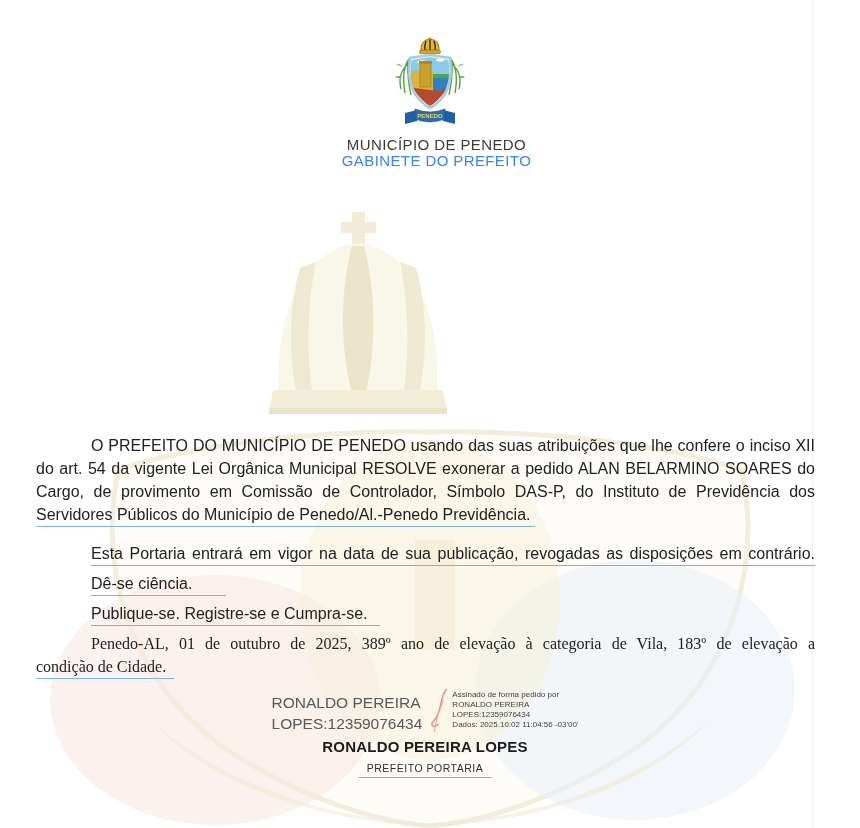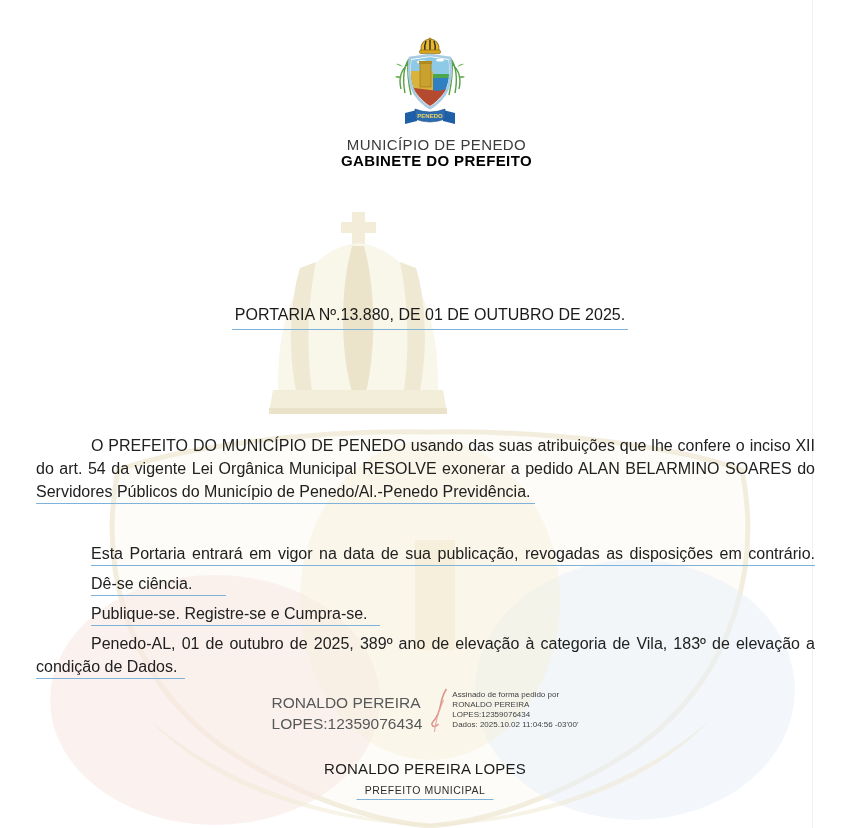--- a/index.html
+++ b/index.html
@@ -7,21 +7,21 @@
        font-family:"Liberation Sans","DejaVu Sans",sans-serif;color:#212121;}
   .page{position:absolute;inset:0;}
 
   
   .watermark{position:absolute;inset:0;z-index:0;pointer-events:none;}
 
   
   .doc-header{position:absolute;top:37px;left:0;width:860px;text-align:center;z-index:2;}
   .crest{display:inline-block;width:74px;height:92px;}
   .org-lines{margin-top:4px;color:#3c3c3c;font-size:15px;line-height:16px;letter-spacing:.4px;padding-left:13px;}
-  .org-lines .l3{font-weight:bold;color:#000000;}
+  .org-lines .l3{font-weight:normal;color:#3b82f6;}
 
   
   .doc-title{position:absolute;top:306px;left:0;width:860px;text-align:center;z-index:2;}
   .doc-title span{display:inline-block;font-size:16px;color:#1a1a1a;
                   border-bottom:1px solid #7db3da;padding:0 3px 5px 3px;}
 
   
   .content{position:absolute;left:36px;width:779px;z-index:2;font-size:16px;color:#212121;}
   .jline{display:block;line-height:23px;text-align:justify;text-align-last:justify;white-space:normal;}
   .lline{display:block;line-height:23px;text-align:left;}
@@ -29,32 +29,32 @@
   .u{border-bottom:1px solid #7db3da;}
   #p1{top:434px;}
   #p2{top:542px;}
   #p2 .jline{margin-left:55px;border-bottom:1px solid #7db3da;}
   #p3{top:572px;}
   #p3 .lline{margin-left:55px;}
   #p3 .u{display:inline-block;padding-right:34px;}
   #p4{top:602px;}
   #p4 .lline{margin-left:55px;}
   #p4 .u{display:inline-block;padding-right:12px;}
-  #p5{top:632px;}
+  #p5{top:632px;font-family:Liberation Serif, serif;}
   #p1 .u{display:inline-block;padding-right:4px;}
   #p5 .u{display:inline-block;padding-right:8px;}
 
   
   .sig-block{position:absolute;top:686px;left:425px;transform:translateX(-50%);
              z-index:2;text-align:center;}
   .sig-row{display:flex;align-items:flex-start;justify-content:center;text-align:left;}
   .sig-cert{color:#57585a;font-size:15.5px;line-height:21px;padding-top:6px;white-space:nowrap;}
   .sig-flourish{width:26px;height:52px;margin:0 1px 0 3px;flex:none;}
   .sig-details{font-size:8px;line-height:10px;color:#3f3f3f;padding-top:4px;white-space:nowrap;}
-  .sig-name{margin-top:22px;font-weight:normal;font-size:15px;color:#1c1c1c;letter-spacing:.2px;}
+  .sig-name{margin-top:0;font-weight:bold;font-size:15px;color:#1c1c1c;letter-spacing:.2px;}
   .sig-role{margin-top:3px;}
   .sig-role span{display:inline-block;font-size:10.5px;color:#2e2e2e;letter-spacing:.5px;
                  border-bottom:1px solid #7db3da;padding:0 8px 3px 8px;}
 
   
   .frame-line{position:absolute;left:812px;top:0;width:1px;height:828px;background:#f0f0f0;z-index:1;}
 </style>
 </head>
 <body>
 
@@ -116,45 +116,43 @@
       <path d="M62,76 L50,73 L50,84 L62,87 Z" fill="#1f5fa8"></path>
       <path d="M22,72 Q37,78 52,72 L52,82 Q37,88 22,82 Z" fill="#2b6cb0" stroke="#1e4f86" stroke-width="0.6"></path>
       <text x="37" y="80.8" text-anchor="middle" font-size="6" font-weight="bold" fill="#f4d35e" font-family="Liberation Sans, sans-serif">PENEDO</text>
     </svg>
     <div class="org-lines">
       <div class="l1">MUNICÍPIO DE PENEDO</div>
       <div class="l3">GABINETE DO PREFEITO</div>
     </div>
   </div>
 
-  <div class="doc-title">
-    <span>PORTARIA Nº.13.880, DE 01 DE OUTUBRO DE 2025.</span>
-  </div>
 
   <div id="p1" class="content">
     <span class="jline indent">O PREFEITO DO MUNICÍPIO DE PENEDO usando das suas atribuições que lhe confere o inciso XII</span>
     <span class="jline">do art. 54 da vigente Lei Orgânica Municipal RESOLVE exonerar a pedido ALAN BELARMINO SOARES do</span>
+    <span class="jline">Cargo, de provimento em Comissão de Controlador, Símbolo DAS-P, do Instituto de Previdência dos</span>
     <span class="lline"><span class="u">Servidores Públicos do Município de Penedo/Al.-Penedo Previdência.</span></span>
   </div>
 
   <div id="p2" class="content">
     <span class="jline">Esta Portaria entrará em vigor na data de sua publicação, revogadas as disposições em contrário.</span>
   </div>
 
   <div id="p3" class="content">
     <span class="lline"><span class="u">Dê-se ciência.</span></span>
   </div>
 
   <div id="p4" class="content">
     <span class="lline"><span class="u">Publique-se. Registre-se e Cumpra-se.</span></span>
   </div>
 
   <div id="p5" class="content">
     <span class="jline indent">Penedo-AL, 01 de outubro de 2025, 389º ano de elevação à categoria de Vila, 183º de elevação a</span>
-    <span class="lline"><span class="u">condição de Dados.</span></span>
+    <span class="lline"><span class="u">condição de Cidade.</span></span>
   </div>
 
   <div class="sig-block">
     <div class="sig-row">
       <div class="sig-cert">
         <div>RONALDO PEREIRA</div>
         <div>LOPES:12359076434</div>
       </div>
       <svg class="sig-flourish" viewBox="0 0 26 52" aria-hidden="true">
         <path d="M21,3 C13,14 17,26 8,35 C4,39 8,43 13,38" stroke="#dc9188" stroke-width="1.5" fill="none"></path>
@@ -162,17 +160,17 @@
       </svg>
       <div class="sig-details">
         <div>Assinado de forma pedido por</div>
         <div>RONALDO PEREIRA</div>
         <div>LOPES:12359076434</div>
         <div>Dados: 2025.10.02 11:04:56 -03'00'</div>
       </div>
     </div>
     <div class="sig-name">RONALDO PEREIRA LOPES</div>
     <div class="sig-role">
-      <span>PREFEITO MUNICIPAL</span>
+      <span>PREFEITO PORTARIA</span>
     </div>
   </div>
 
 </div>
 
 </body></html>

